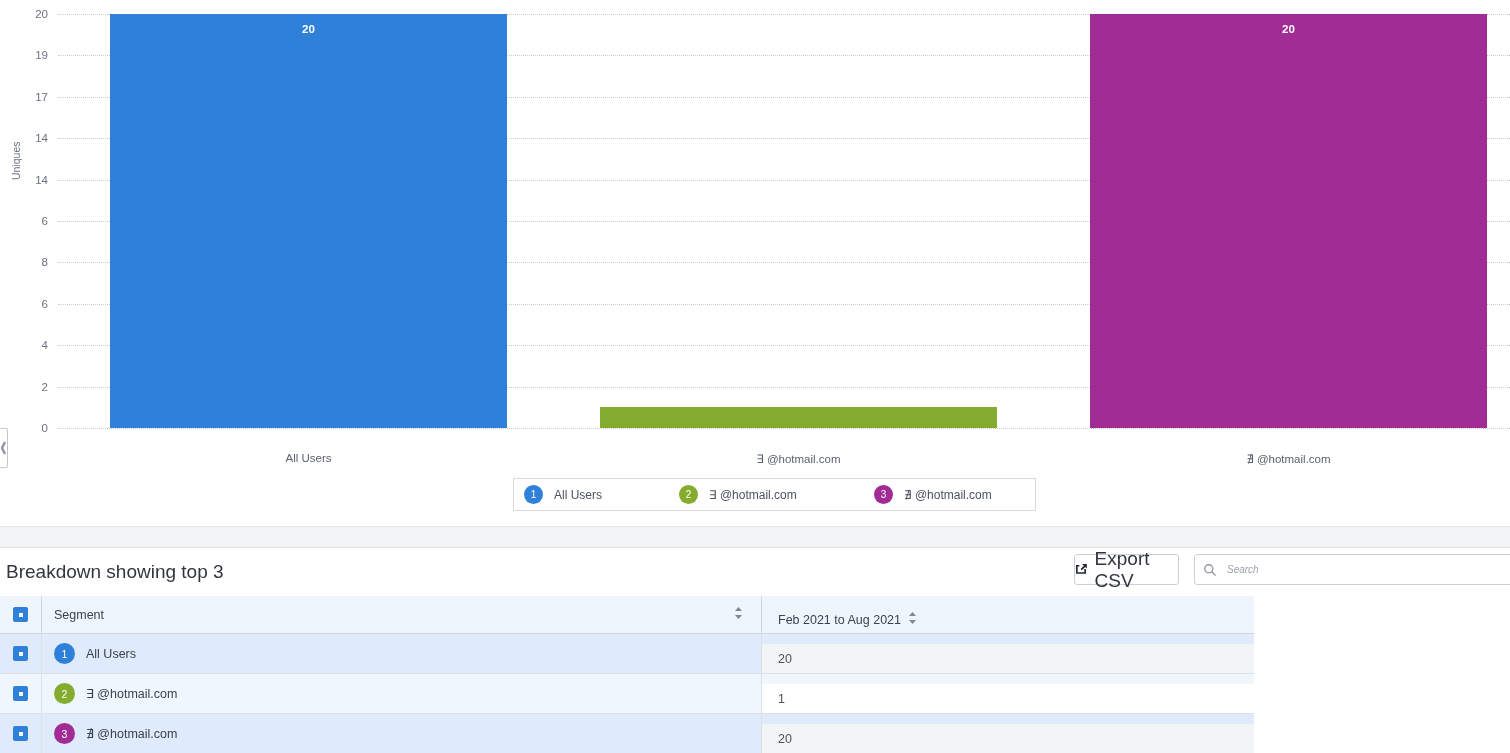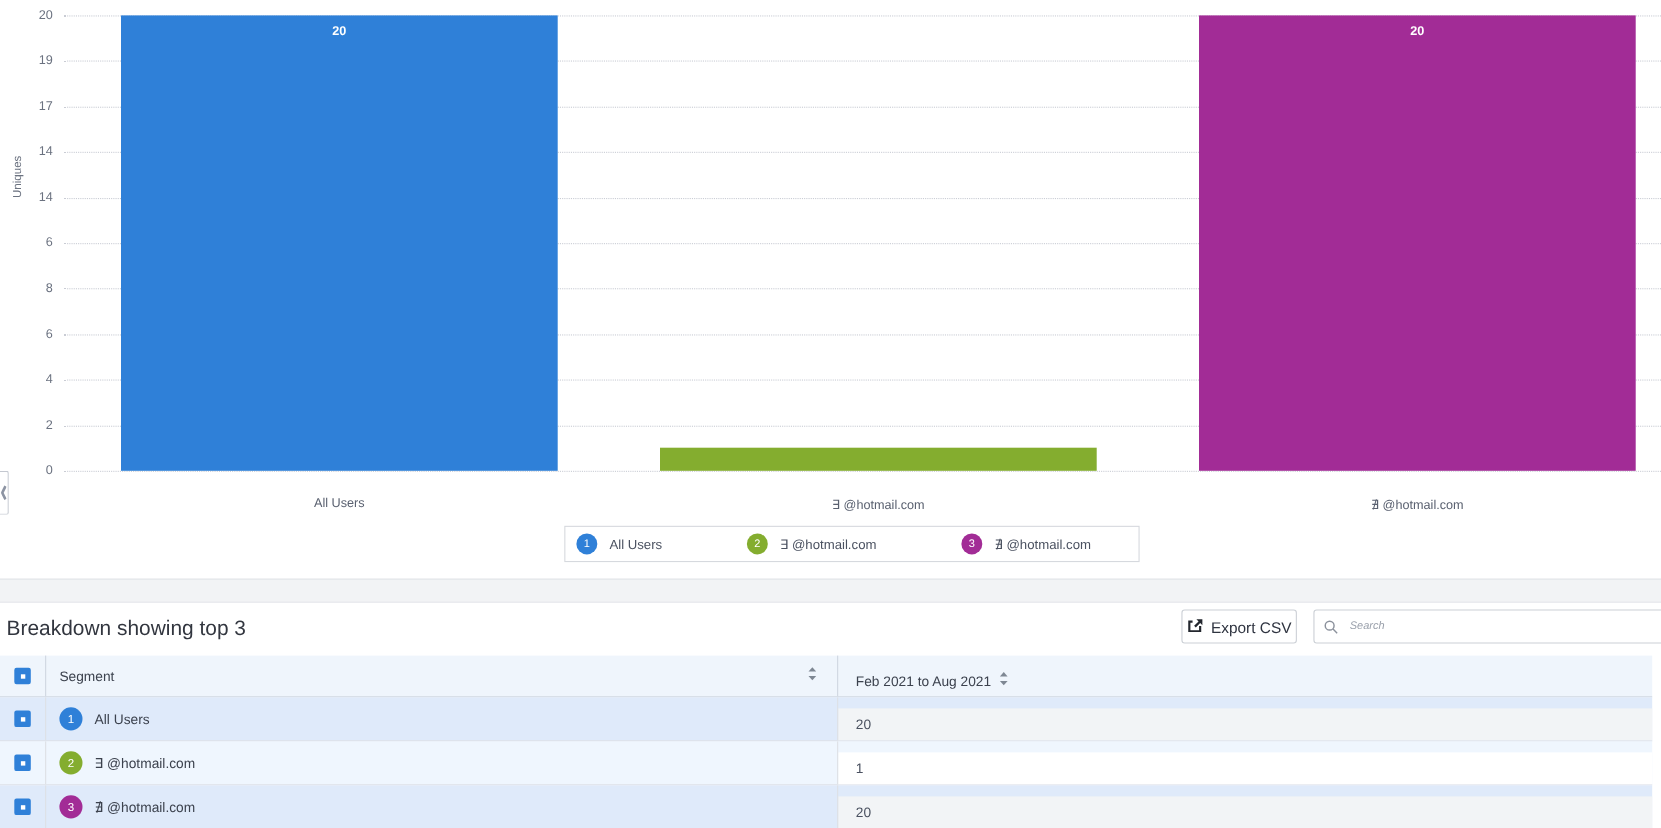--- a/index.html
+++ b/index.html
@@ -138,21 +138,21 @@
   }
   .export-btn {
     position: absolute; left: 1074px; top: 554px;
     width: 105px; height: 31px;
     background: #ffffff;
     border: 1px solid #ccd0d6;
     border-radius: 3px;
     display: flex; align-items: center; justify-content: center;
     gap: 7px;
     cursor: pointer;
-    font-size: 14px;
+    font-size: 19px;
     color: #2f3440;
   }
   .export-btn svg { display: block; }
   .search-wrap {
     position: absolute; left: 1194px; top: 554px;
     width: 340px; height: 31px;
     background: #ffffff;
     border: 1px solid #ccd0d6;
     border-radius: 3px;
     display: flex; align-items: center;
@@ -171,21 +171,21 @@
 
   
   .table-wrap {
     position: absolute; left: 0; top: 596px;
     width: 1510px; height: 157px;
     background: #ffffff;
   }
   .trow {
     position: relative;
     display: flex;
-    width: 1502px;
+    width: 1254px;
     height: 40px;
     align-items: stretch;
     border-bottom: 1px solid #dde0e5;
   }
   .c-check {
     width: 42px; flex: 0 0 42px;
     display: flex; align-items: center; justify-content: center;
     border-right: 1px solid #dde0e5;
   }
   .c-seg {

